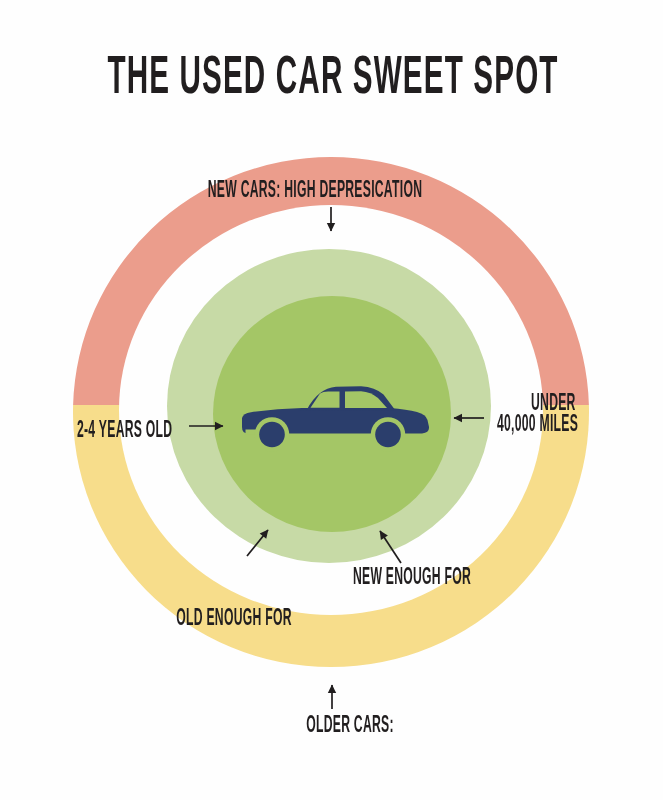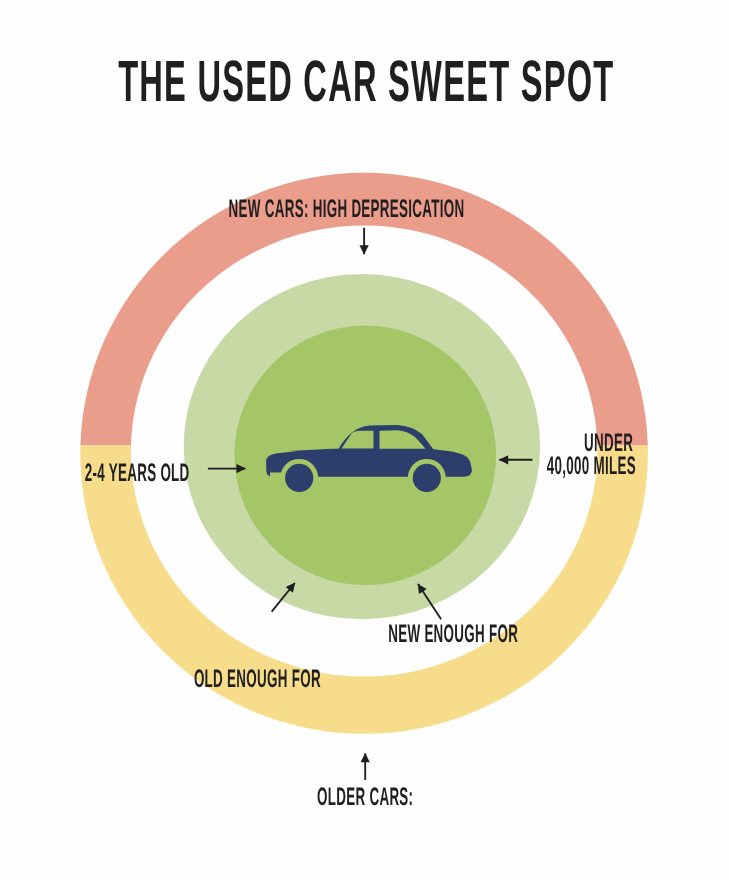--- a/index.html
+++ b/index.html
@@ -109,17 +109,17 @@
   </div>
 
   <div class="lbl center" style="left:234px; top:564px;margin-top:44px;">
     <div class="ln"><span>OLD ENOUGH FOR</span></div>
   </div>
 
   <div class="lbl center" style="left:412px; top:567px;">
     <div class="ln"><span>NEW ENOUGH FOR</span></div>
   </div>
 
-  <div class="lbl center" style="left:332px; top:715px;">
+  <div class="lbl center" style="left:350px; top:715px;">
     <div class="ln"><span>OLDER CARS:</span></div>
   </div>
 
 </div>
 
 </body></html>

